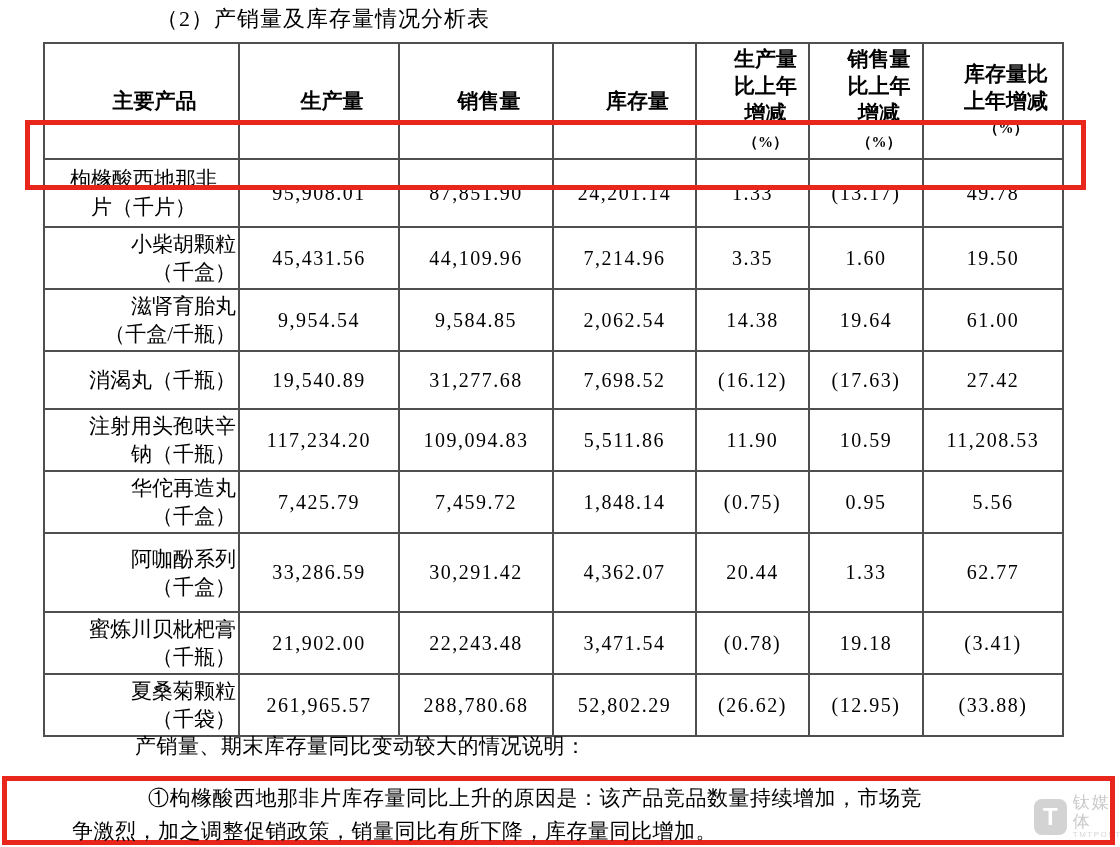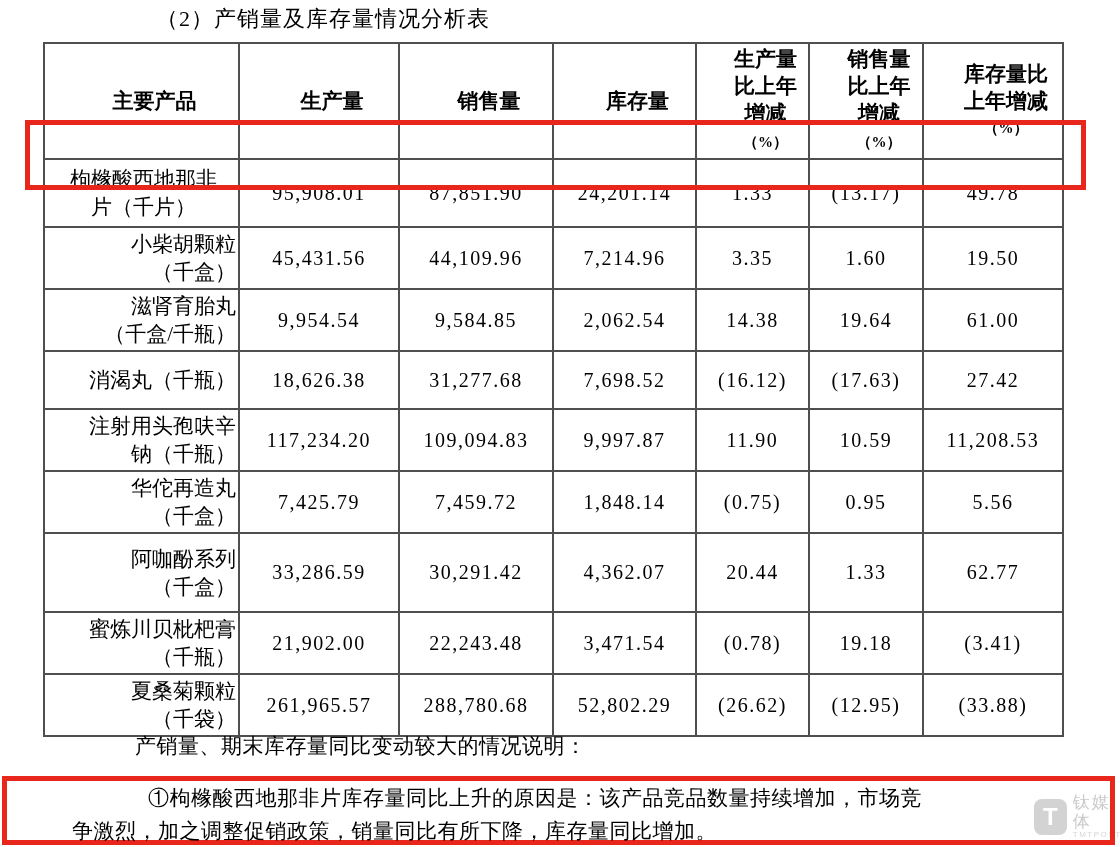--- a/index.html
+++ b/index.html
@@ -110,33 +110,33 @@
 （千盒/千瓶）</td>
         <td class="num">9,954.54</td>
         <td class="num">9,584.85</td>
         <td class="num">2,062.54</td>
         <td class="num">14.38</td>
         <td class="num">19.64</td>
         <td class="num">61.00</td>
       </tr>
       <tr>
         <td class="product">消渴丸（千瓶）</td>
-        <td class="num">18,626.38</td>
+        <td class="num">19,540.89</td>
         <td class="num">31,277.68</td>
         <td class="num">7,698.52</td>
         <td class="num">(16.12)</td>
         <td class="num">(17.63)</td>
         <td class="num">27.42</td>
       </tr>
       <tr>
         <td class="product">注射用头孢呋辛
 钠（千瓶）</td>
         <td class="num">117,234.20</td>
         <td class="num">109,094.83</td>
-        <td class="num">9,997.87</td>
+        <td class="num">5,511.86</td>
         <td class="num">11.90</td>
         <td class="num">10.59</td>
         <td class="num">11,208.53</td>
       </tr>
       <tr>
         <td class="product">华佗再造丸
 （千盒）</td>
         <td class="num">7,425.79</td>
         <td class="num">7,459.72</td>
         <td class="num">1,848.14</td>

